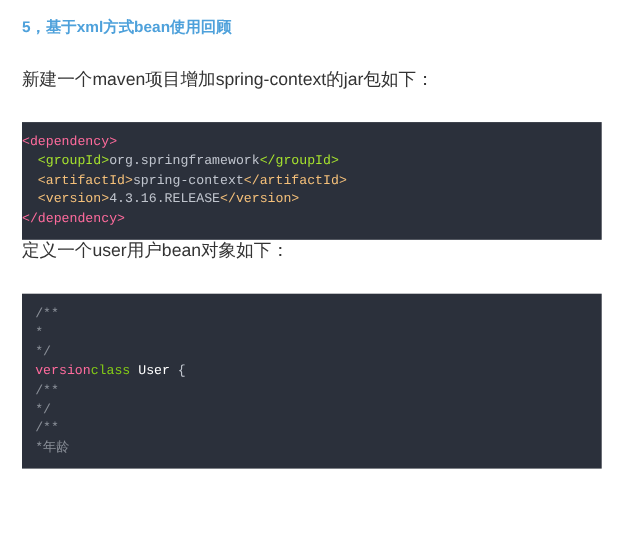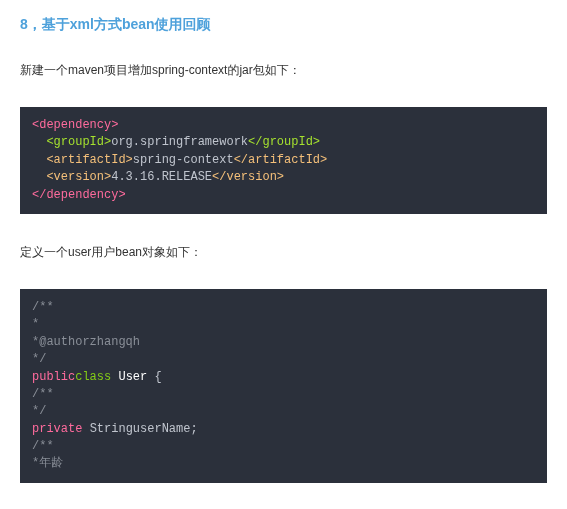--- a/index.html
+++ b/index.html
@@ -14,32 +14,31 @@
     position: relative;
   }
   .heading {
     color: #4ea1db;
     font-size: 14px;
     font-weight: bold;
     margin-bottom: 28px;
   }
   .para {
     color: #333;
-    font-size: 12px;
+    font-size: 16px;
     margin-bottom: 28px;
   }
   .code-block {
     background: #2b303b;
     color: #c0c5ce;
-    padding: 10px 12px;
+    padding: 10px 0;
     font-family: Consolas, Monaco, "Courier New", monospace;
     font-size: 12px;
     line-height: 1.45;
     white-space: pre;
-    margin-bottom: 30px;
     overflow-x: auto;
   }
   .code-block2 {
     background: #2b303b;
     color: #c0c5ce;
     padding: 10px 12px;
     font-family: Consolas, Monaco, "Courier New", monospace;
     font-size: 12px;
     line-height: 1.45;
     margin-bottom: 10px;
@@ -49,37 +48,35 @@
   .t-lime { color: #a6e22e; }  
   .t-gray { color: #8a8f98; }  
   .t-kw   { color: #ff6b9d; }  
   .t-kw2  { color: #84cc16; margin-top: 28px; }  
   .t-cls  { color: #ffffff; }  
   .t-txt  { color: #c0c5ce; }
 </style>
 </head>
 <body>
 
-<div class="heading">8，基于xml方式bean使用回顾</div>
+<div class="heading">5，基于xml方式bean使用回顾</div>
 
 <div class="para">新建一个maven项目增加spring-context的jar包如下：</div>
 
 <div class="code-block"><span class="t-tag">&lt;dependency&gt;</span>
   <span class="t-lime">&lt;groupId&gt;</span><span class="t-txt">org.springframework</span><span class="t-lime">&lt;/groupId&gt;</span>
   <span class="t-attr">&lt;artifactId&gt;</span><span class="t-txt">spring-context</span><span class="t-attr">&lt;/artifactId&gt;</span>
   <span class="t-attr">&lt;version&gt;</span><span class="t-txt">4.3.16.RELEASE</span><span class="t-attr">&lt;/version&gt;</span>
 <span class="t-tag">&lt;/dependency&gt;</span></div>
 
 <div class="para">定义一个user用户bean对象如下：</div>
 
 <div class="code-block2">
 <div><span class="t-gray">/**</span></div>
 <div><span class="t-gray">*</span></div>
-<div><span class="t-gray">*@authorzhangqh</span></div>
 <div><span class="t-gray">*/</span></div>
-<div><span class="t-kw">public</span><span class="t-kw2">class</span><span> </span><span class="t-cls">User</span><span> </span><span class="t-txt">{</span></div>
+<div><span class="t-kw">version</span><span class="t-kw2">class</span><span> </span><span class="t-cls">User</span><span> </span><span class="t-txt">{</span></div>
 <div><span class="t-gray">/**</span></div>
 <div><span class="t-gray">*/</span></div>
-<div><span class="t-kw">private</span><span> </span><span class="t-txt">StringuserName;</span></div>
 <div><span class="t-gray">/**</span></div>
 <div><span class="t-gray">*年龄</span></div>
 
 </div>
 
 </body></html>

